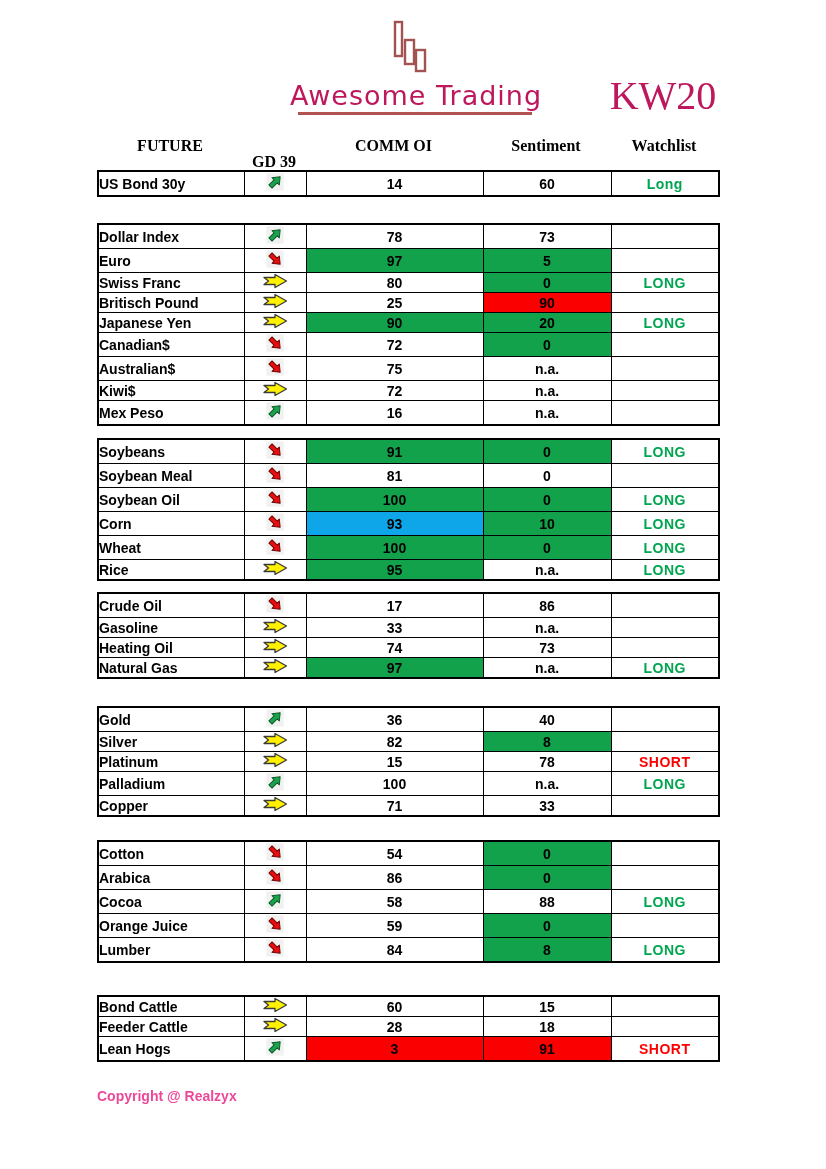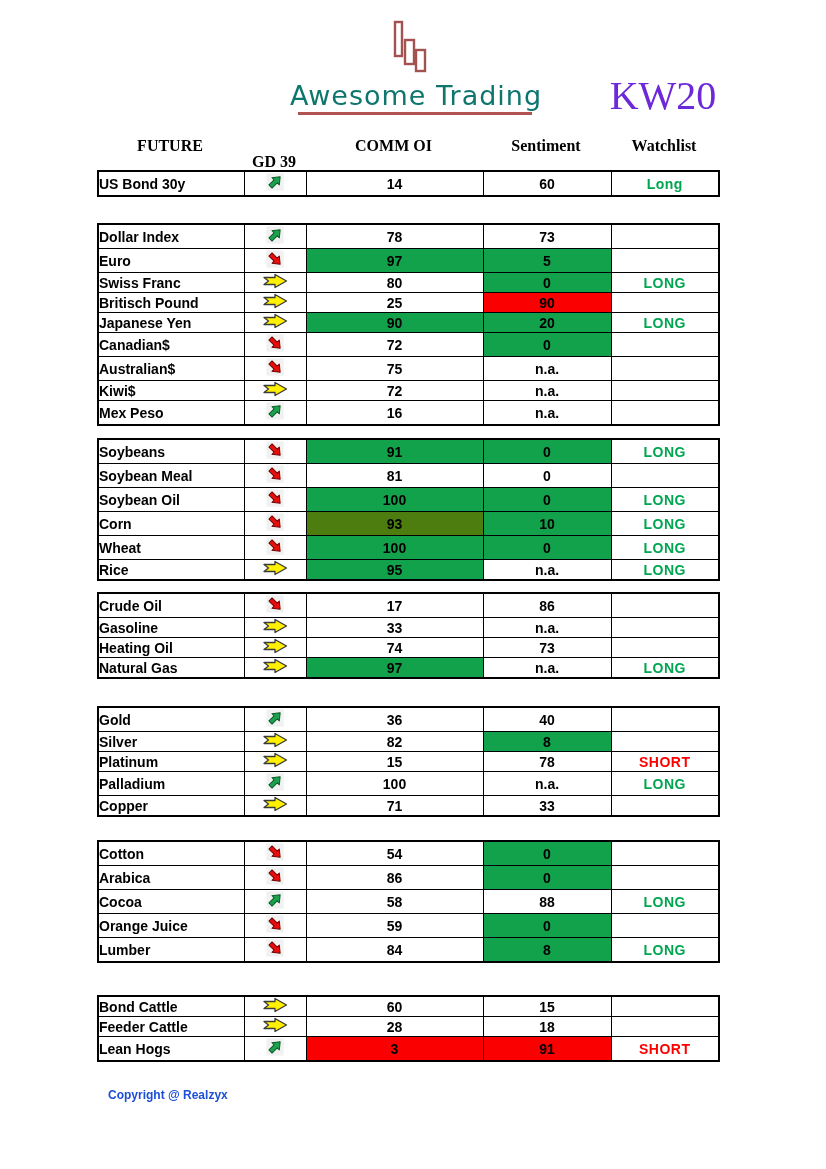--- a/index.html
+++ b/index.html
@@ -5,28 +5,28 @@
   html,body{margin:0;padding:0;background:#ffffff;}
   .sheet{
     position:relative;width:826px;height:1169px;background:#ffffff;overflow:hidden;
     font-family:"Liberation Sans",sans-serif;
   }
   
   .logo-icon{position:absolute;left:393px;top:18px;}
   .brand-title{
     position:absolute;left:283px;top:80px;width:266px;text-align:center;
     font-family:"DejaVu Sans",sans-serif;font-size:27px;font-weight:400;
-    letter-spacing:1px;color:#0f766e;white-space:nowrap;
+    letter-spacing:1px;color:#be185d;white-space:nowrap;
   }
   .brand-underline{
     position:absolute;left:298px;top:112px;width:234px;height:3px;background:#b25353;
   }
   .week-badge{
     position:absolute;left:603px;top:72px;width:120px;text-align:center;
-    font-family:"Liberation Serif",serif;font-size:40px;font-weight:400;color:#6d28d9;
+    font-family:"Liberation Serif",serif;font-size:40px;font-weight:400;color:#be185d;
   }
   
   .colheads{position:absolute;left:97px;top:137px;width:621px;display:flex;}
   .colheads .ch{
     display:block;text-align:center;
     font-family:"Liberation Serif",serif;font-weight:700;font-size:16px;color:#000;
   }
   .ch.c0{width:146px;} .ch.c1{width:62px;margin-top:16px;} .ch.c2{width:177px;} .ch.c3{width:128px;} .ch.c4{width:108px;}
   
   table.grid{
@@ -41,21 +41,21 @@
   td.name{text-align:left;padding-left:7px;}
   td.icon{text-align:center;}
   td.icon span{display:inline-flex;align-items:center;justify-content:center;}
   td.num{text-align:center;}
   td.watch{text-align:center;letter-spacing:.5px;}
   .t0{top:170px;border-radius:12px;} .t1{top:223px;} .t2{top:438px;} .t3{top:592px;padding-left:32px;}
   .t4{top:706px;} .t5{top:840px;} .t6{top:995px;}
   
   .copyright{
     position:absolute;left:97px;top:1088px;
-    font-family:"Liberation Sans",sans-serif;font-weight:700;font-size:12px;color:#1d4ed8;margin-left:11px;
+    font-family:"Liberation Sans",sans-serif;font-weight:700;font-size:14px;color:#ec4899;
   }
 </style>
 </head>
 <body>
 
 <div class="sheet">
 
   <svg class="logo-icon" width="34" height="58" viewBox="0 0 34 58">
     <rect x="2" y="4" width="7" height="34" fill="none" stroke="#a35252" stroke-width="2.4"></rect>
     <rect x="12" y="22" width="9" height="24" fill="none" stroke="#a35252" stroke-width="2.4"></rect>
@@ -257,21 +257,21 @@
           <td class="watch" style="color: rgb(0, 165, 80);">LONG</td>
         </tr>
         <tr>
           <td class="name">Corn</td>
           <td class="icon"><span>
               <svg width="20" height="20" viewBox="0 0 22 22">
                 <rect x="1.5" y="1.5" width="19" height="19" fill="#f1f1f1"></rect>
                 <path d="M4 8.6 L12 8.6 L12 5.3 L19 11 L12 16.7 L12 13.4 L4 13.4 Z" fill="#e90e0e" stroke="#6d0505" stroke-width="1.1" stroke-linejoin="round" transform="rotate(45 11 11)"></path>
               </svg>
             </span></td>
-          <td class="num" style="background: #4d7c0f;">93</td>
+          <td class="num" style="background: #0ea5e9;">93</td>
           <td class="num" style="background: rgb(18, 162, 75);">10</td>
           <td class="watch" style="color: rgb(0, 165, 80);">LONG</td>
         </tr>
         <tr>
           <td class="name">Wheat</td>
           <td class="icon"><span>
               <svg width="20" height="20" viewBox="0 0 22 22">
                 <rect x="1.5" y="1.5" width="19" height="19" fill="#f1f1f1"></rect>
                 <path d="M4 8.6 L12 8.6 L12 5.3 L19 11 L12 16.7 L12 13.4 L4 13.4 Z" fill="#e90e0e" stroke="#6d0505" stroke-width="1.1" stroke-linejoin="round" transform="rotate(45 11 11)"></path>
               </svg>

